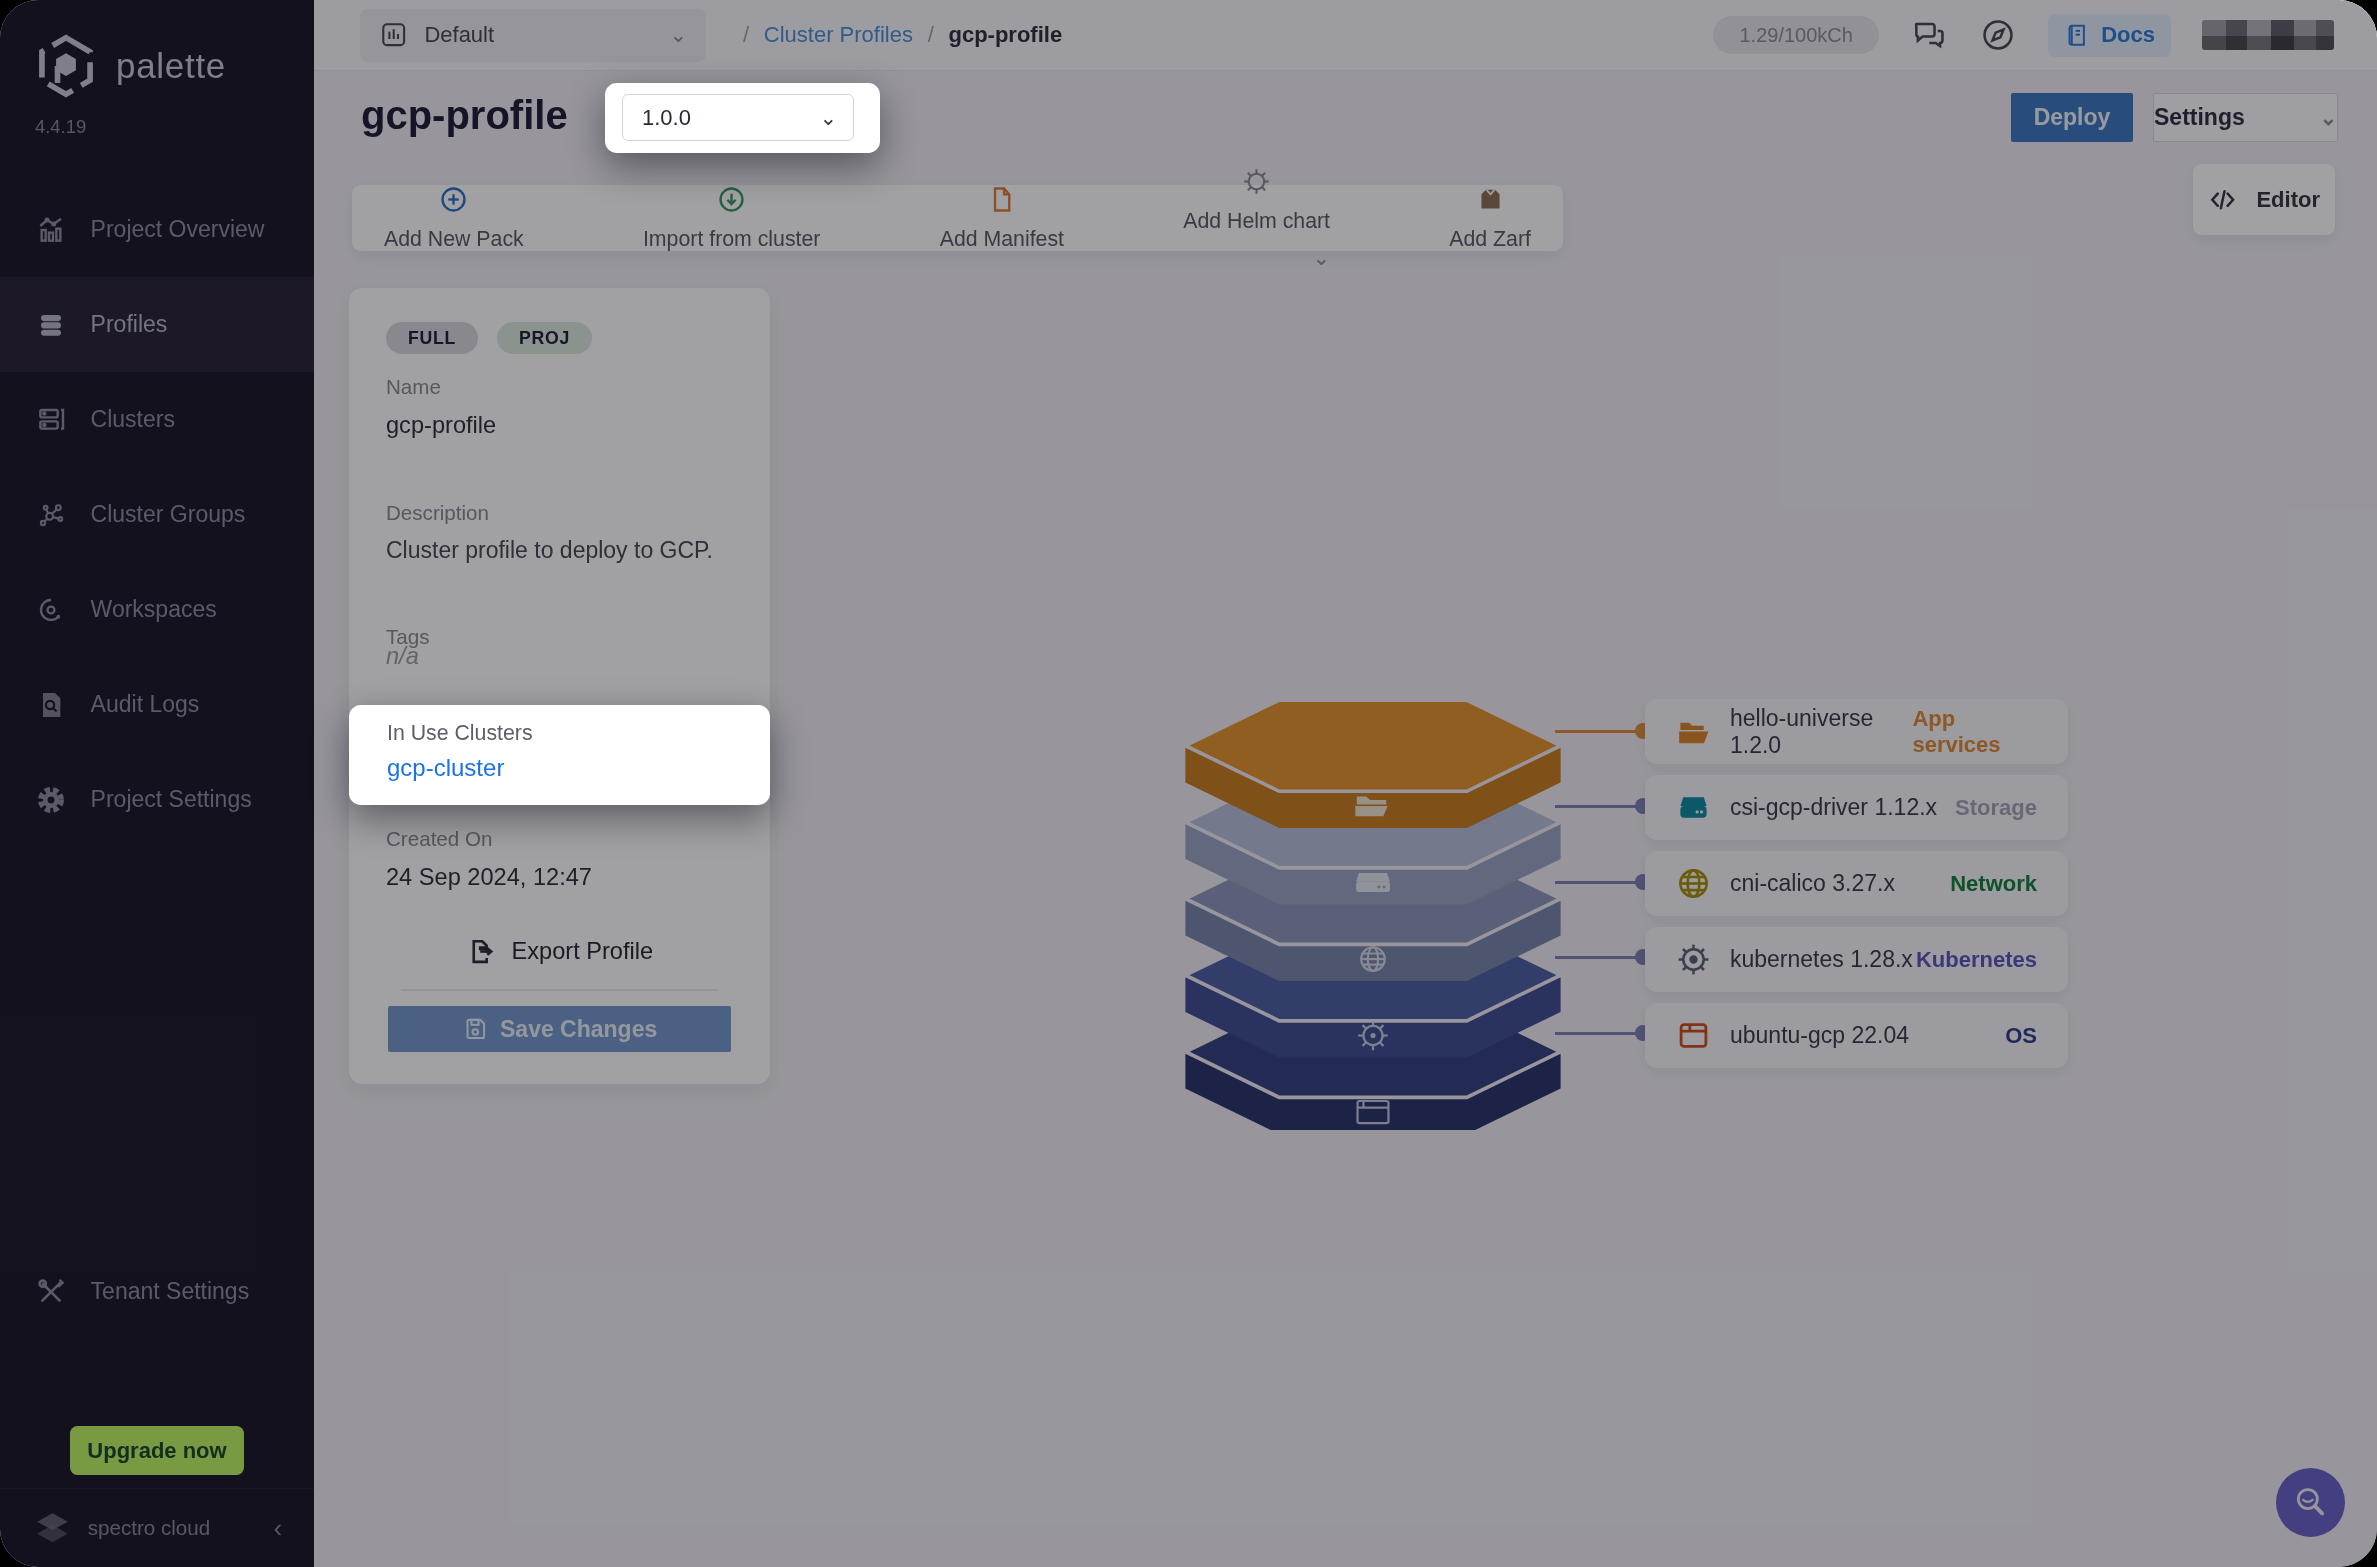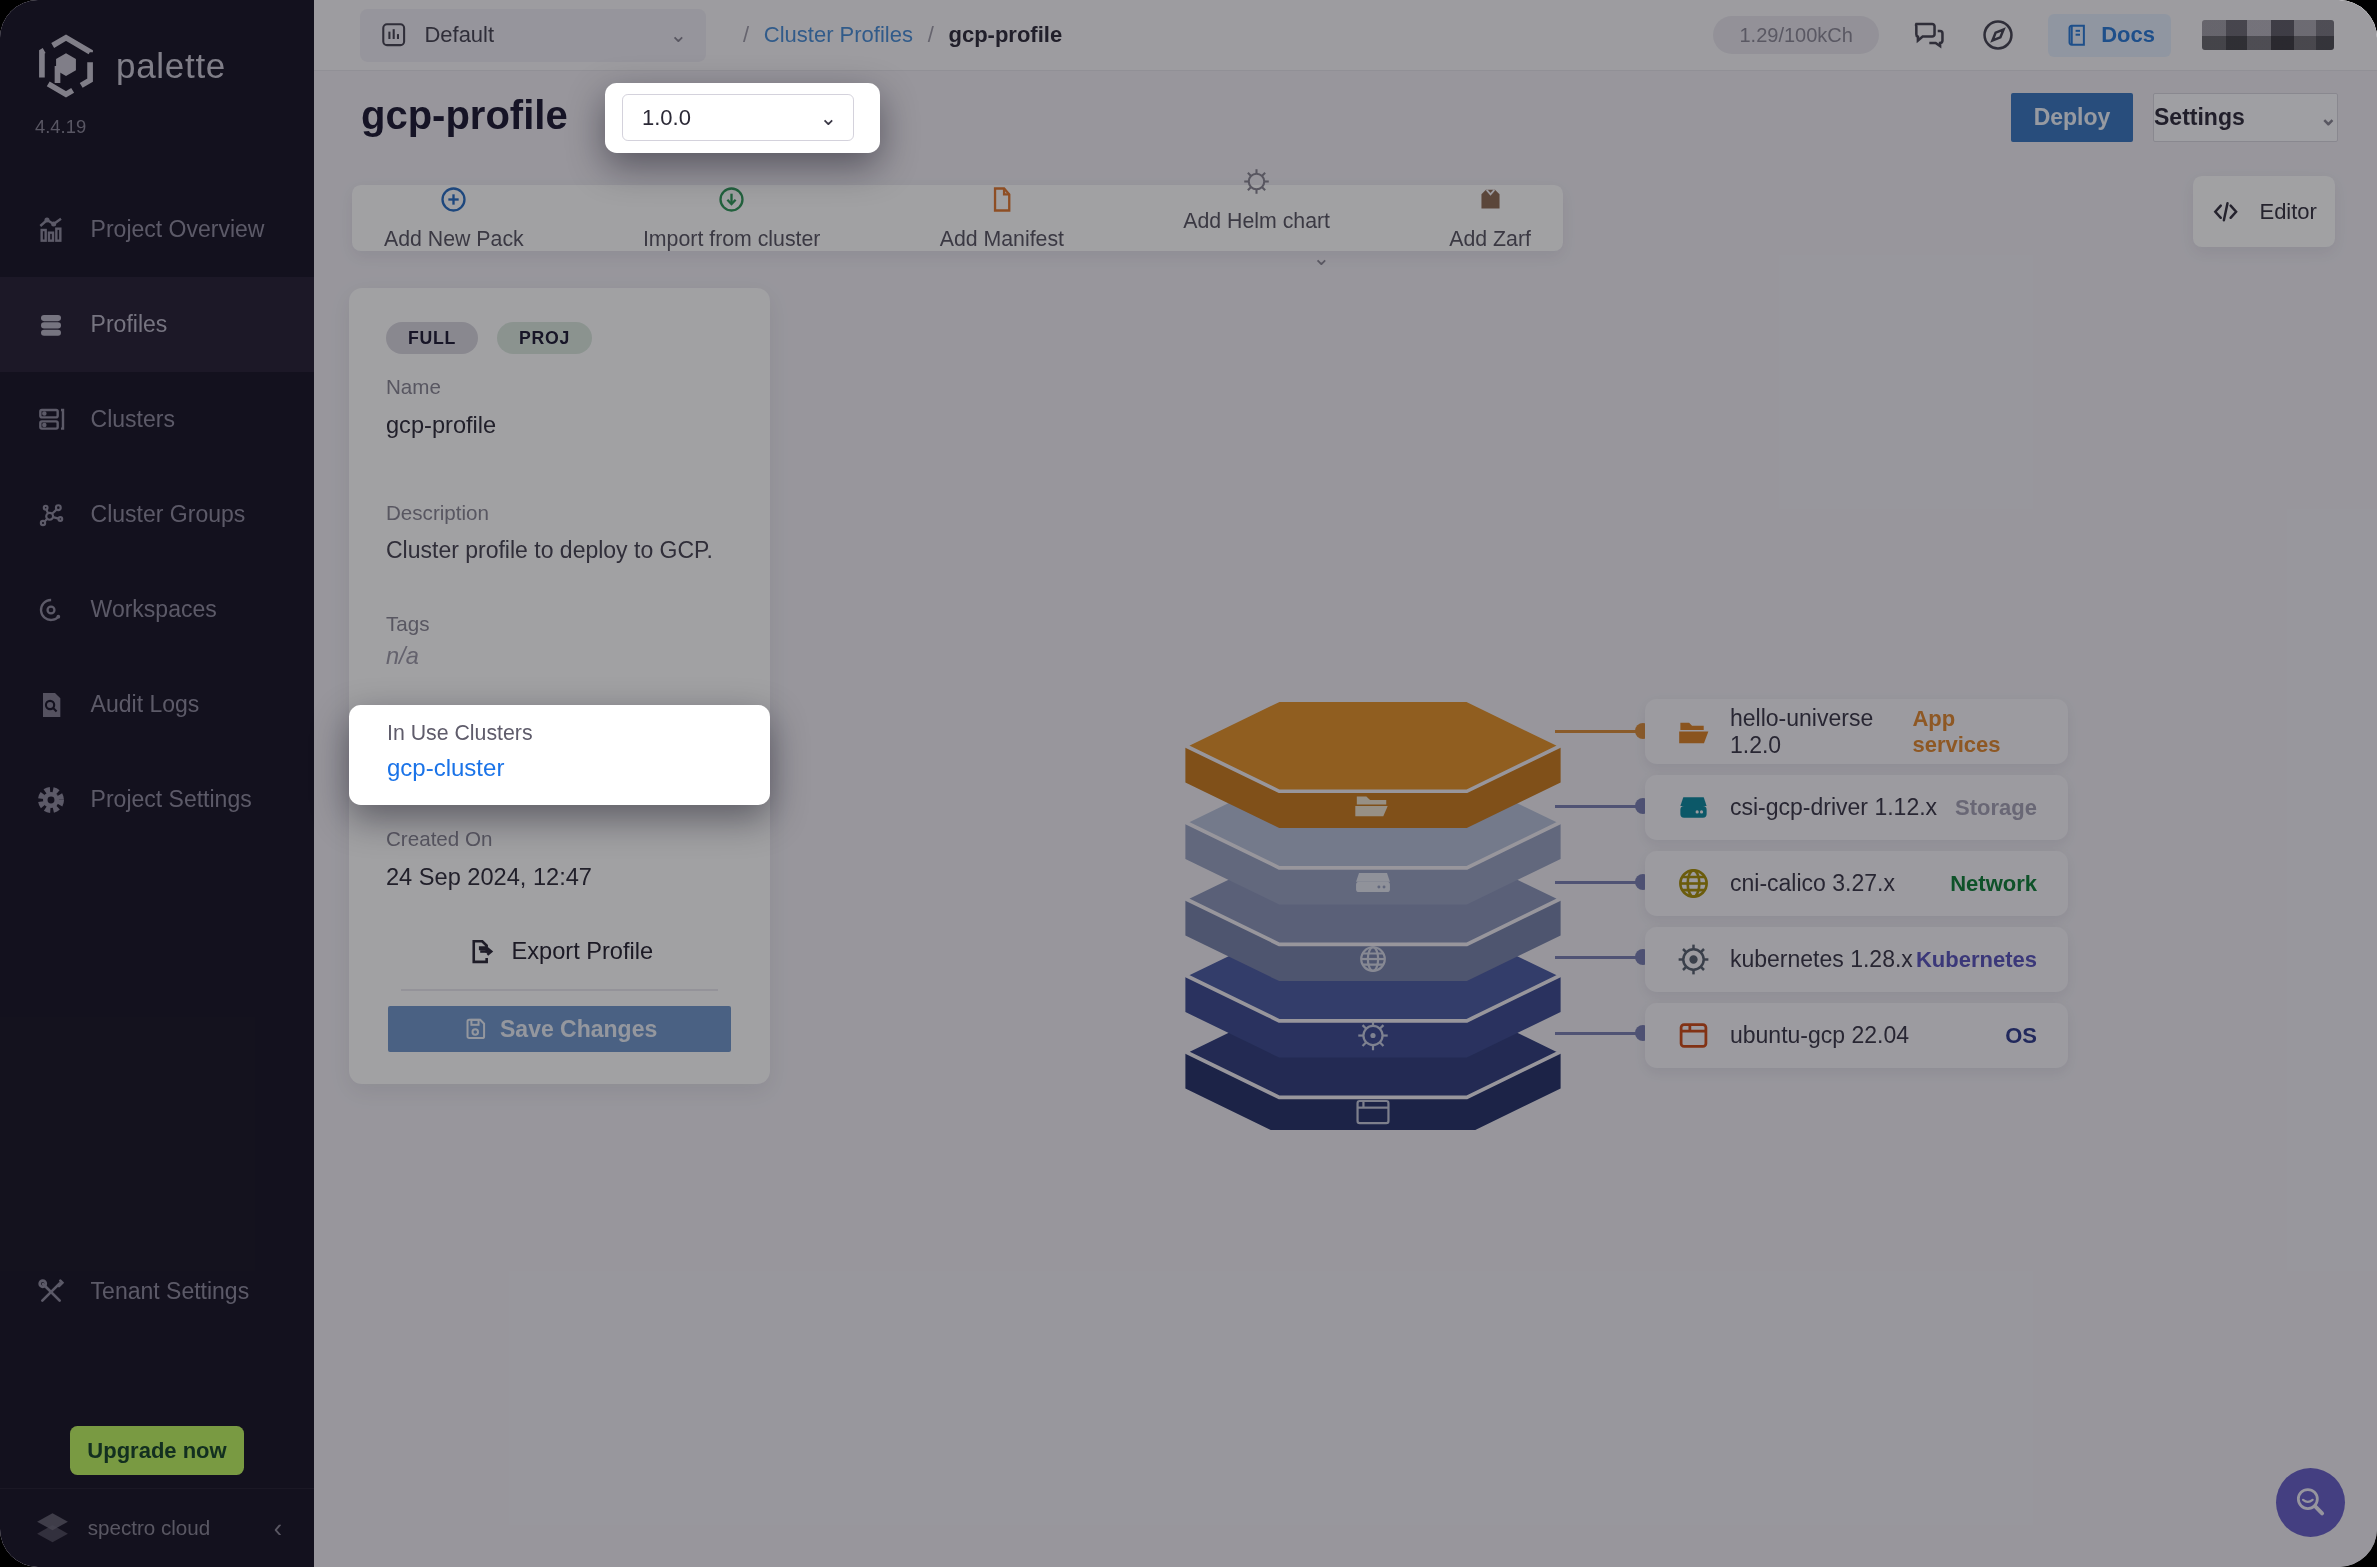--- a/index.html
+++ b/index.html
@@ -51,34 +51,34 @@
   
   .page-title { position:absolute; left:361px; top:93px; font-size:40px; font-weight:700; color:#221f38; z-index:5; }
   .btn { border:none; border-radius:2px; font-size:23px; cursor:pointer; display:flex; align-items:center; justify-content:center; gap:11.8px; }
   .deploy-btn { position:absolute; left:2011px; top:93px; width:122px; height:49px; background:#3e79c0; color:#eef3fa; font-weight:600; z-index:5; }
   .settings-btn { position:absolute; left:2153px; top:93px; width:185px; height:49px; background:#fbfafd; border:0.7px solid #d8d6de; color:#333040; font-weight:600; z-index:5; }
 
   
   .toolbar { position:absolute; left:352px; top:185px; width:1211px; height:66px; background:#fdfdfe; border-radius:8.8px; box-shadow:0 5.9px 16px rgba(40,35,70,.07); display:flex; align-items:center; justify-content:space-between; padding:0 32px; z-index:5; }
   .tool-item { display:flex; align-items:center; gap:11.8px; font-size:21.3px; color:#5c5966; cursor:pointer; white-space:nowrap;flex-direction:column; }
   .tool-item svg { width:31px; height:31px; }
-  .editor-btn { position:absolute; left:2193px; top:176px; width:142px; height:71px; background:#fdfdfe; border-radius:8.8px; box-shadow:0 5.9px 16px rgba(40,35,70,.07); display:flex; align-items:center; justify-content:center; gap:19px; font-size:22px; color:#3a3745; cursor:pointer; z-index:5; }
+  .editor-btn { position:absolute; left:2193px; top:164px; width:142px; height:71px; background:#fdfdfe; border-radius:8.8px; box-shadow:0 5.9px 16px rgba(40,35,70,.07); display:flex; align-items:center; justify-content:center; gap:19px; font-size:22px; color:#3a3745; cursor:pointer; z-index:5;font-weight:bold; }
   .editor-btn svg { width:29.4px; height:29.4px; }
 
   
   .profile-card { position:absolute; left:349px; top:288px; width:421px; height:796px; background:#fdfdfe; border-radius:13.2px; box-shadow:0 7.4px 22px rgba(40,35,70,.08); z-index:5; }
   .badges { position:absolute; left:37px; top:34px; display:flex; gap:19px; }
   .badge { height:32px; border-radius:16px; display:flex; align-items:center; padding:0 22px; font-size:17.7px; font-weight:700; letter-spacing:0.7px; color:#23203a; }
   .badge-full { background:#d8d6de; }
   .badge-proj { background:#dbe8de; }
   .f-label { position:absolute; left:37px; font-size:20.6px; color:#8b8896; }
   .f-value { position:absolute; left:37px; font-size:23.6px; color:#34313f; }
   .lbl-name { top:87px; } .val-name { top:124px; }
   .lbl-desc { top:213px; } .val-desc { top:249px; font-size:23px; color:#4b4856; }
-  .lbl-tags { top:324px; } .val-tags { top:355px; font-style:italic; color:#9d9aa8; }
+  .lbl-tags { top:337px; } .val-tags { top:355px; font-style:italic; color:#9d9aa8; }
   .lbl-created { top:539px; } .val-created { top:576px; }
   .export-row { position:absolute; left:0; top:648px; width:100%; display:flex; align-items:center; justify-content:center; gap:14.7px; font-size:23.6px; color:#2b2836; cursor:pointer; }
   .export-row svg { width:31px; height:31px; }
   .card-divider { position:absolute; left:52px; right:52px; top:701px; height:1.5px; background:#e9e7ee; }
   .save-btn { position:absolute; left:39px; right:39px; top:718px; height:46px; background:#7499cb; color:#e9eef6; font-weight:600; }
   .save-btn svg { width:26.5px; height:26.5px; }
 
   
   .dim-overlay { position:absolute; inset:0; background:rgba(4,3,9,.37); border-radius:38px; z-index:50; pointer-events:none; }
   .spotlight { position:absolute; background:#fff; border-radius:11.8px; box-shadow:0 13.2px 37px rgba(10,8,25,.45); z-index:60; }

